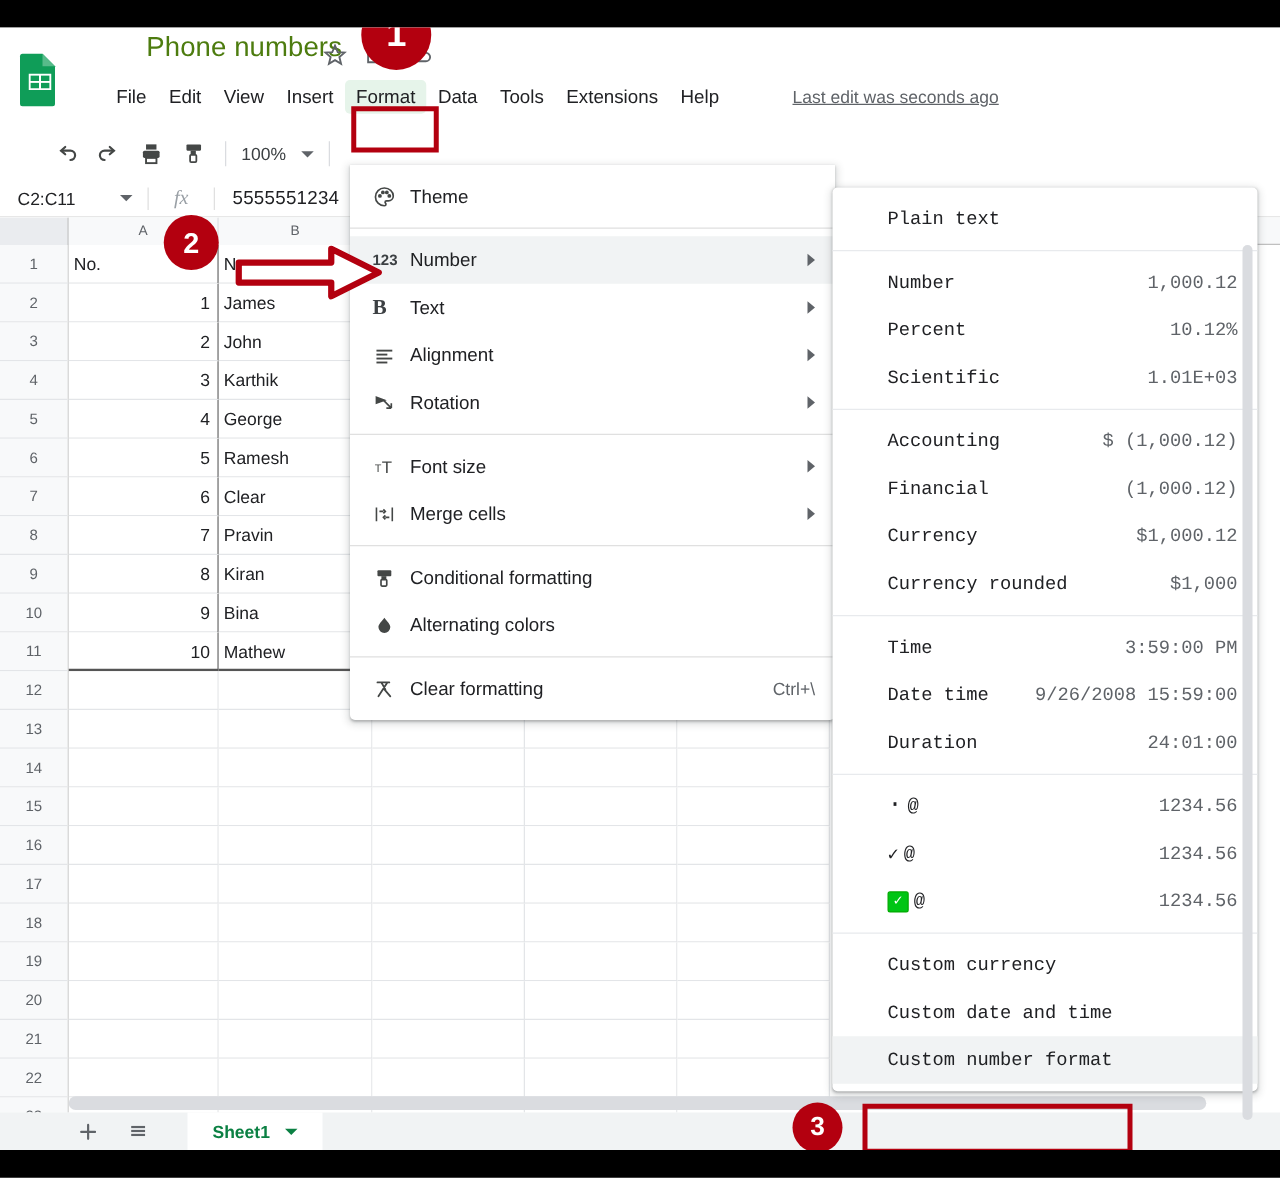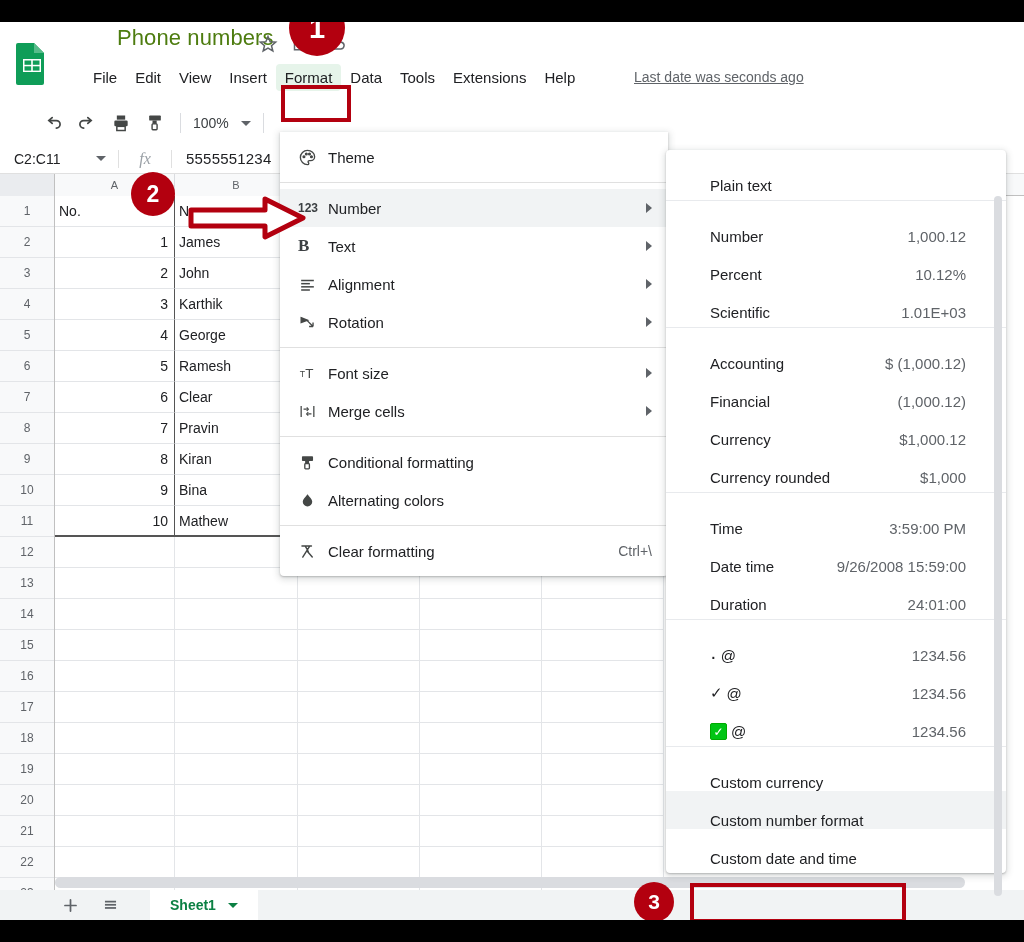--- a/index.html
+++ b/index.html
@@ -127,22 +127,22 @@
   .ico123 { font-size:12px; font-weight:bold; color:#3c4043; font-family:"Liberation Sans",sans-serif; }
 
   
   .num-menu {
     position:absolute; left:666px; top:128px; width:340px;
     background:#fff; border-radius:4px;
     box-shadow:0 2px 6px 2px rgba(60,64,67,.15), 0 1px 2px rgba(60,64,67,.3);
     padding:6px 0; z-index:50;
   }
   .ni {
-    height:38px; display:flex; align-items:flex-end; justify-content:space-between;
-    padding:0 40px 0 44px; font-size:15px; color:#202124;
+    height:38px; display:flex; align-items:center; justify-content:space-between;
+    padding:0 16px 0 44px; font-size:15px; color:#202124;font-family:Liberation Mono, monospace;
   }
   .ni.hl { background:#f1f3f4; }
   .ni-sample { color:#5f6368; font-size:15px; }
   .ni-left { display:flex; align-items:center; gap:4px; }
   .nsep { height:1px; background:#e8eaed; margin:6px 0; }
   .sub-scroll {
     position:absolute; right:4px; top:46px; width:8px; height:700px;
     background:#dadce0; border-radius:6px;
   }
   .chkglyph { font-size:15px; color:#202124; }
@@ -206,21 +206,21 @@
       <div class="menu-item">Edit</div>
       <div class="menu-item">View</div>
       <div class="menu-item">Insert</div>
       <div class="menu-item active">Format</div>
       <div class="menu-item">Data</div>
       <div class="menu-item">Tools</div>
       <div class="menu-item">Extensions</div>
       <div class="menu-item">Help</div>
     </div>
 
-    <div class="lastedit">Last date was seconds ago</div>
+    <div class="lastedit">Last edit was seconds ago</div>
   </div>
 
   <div class="toolbar">
     <div class="tb-btn">
       <svg viewBox="0 0 24 24" width="20" height="20" fill="none" stroke="#444746" stroke-width="2.1" stroke-linecap="round">
         <path d="M8 9H16a4.5 4.5 0 0 1 0 9"></path>
           <path d="M11 5.5 7 9l4 3.5"></path>
       </svg>
     </div>
     <div class="tb-btn">
@@ -677,28 +677,28 @@
           <span>@</span>
         </span>
         <span class="ni-sample">1234.56</span>
       </div>
       <div class="nsep"></div>
       <div class="ni">
         <span class="ni-left">
           <span>Custom currency</span>
         </span>
       </div>
+      <div class="ni">
+        <span class="ni-left">
+          <span>Custom date and time</span>
+        </span>
+      </div>
       <div class="ni hl">
         <span class="ni-left">
           <span>Custom number format</span>
-        </span>
-      </div>
-      <div class="ni">
-        <span class="ni-left">
-          <span>Custom date and time</span>
         </span>
       </div>
     </div>
 
   <div class="hlbox" style="left:281px; top:63px; width:70px; height:37px;"></div>
   <div class="hlbox" style="left:690px; top:861px; width:216px; height:40px;"></div>
 
   <svg class="arrow-svg" style="left:187px; top:174px;" width="120" height="44" viewBox="0 0 120 44">
     <path d="M4 14 H78 V3 L116 22 L78 41 V30 H4 Z" fill="#ffffff" stroke="#b3000f" stroke-width="5" stroke-linejoin="round"></path>
   </svg>

